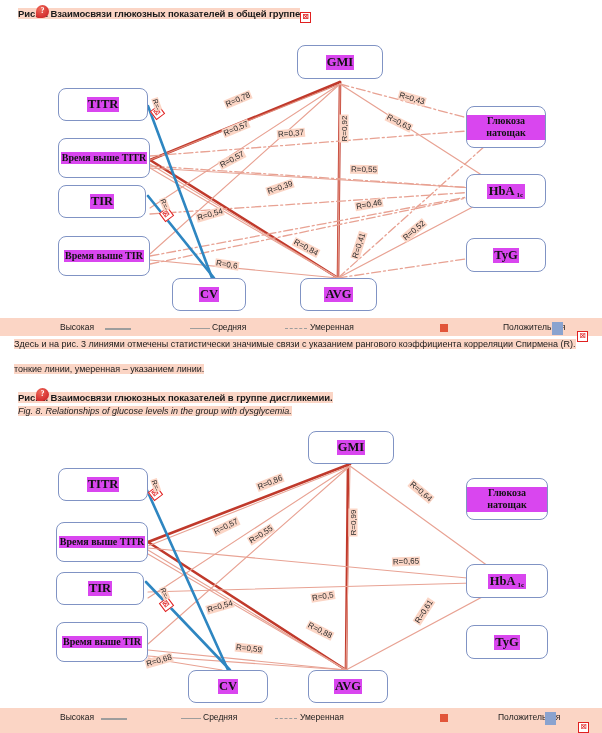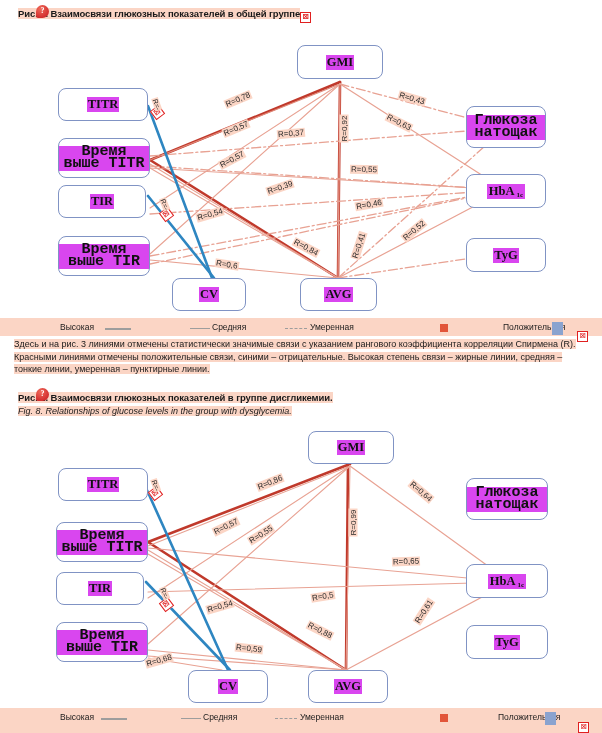--- a/index.html
+++ b/index.html
@@ -77,21 +77,21 @@
     display:flex;align-items:center;justify-content:center;
     text-align:center;
     font-family:"Liberation Serif", serif;
     font-weight:bold;
     color:#111;
     box-sizing:border-box;
     z-index:5;
   }
   .node span{background:#d946ef;padding:0 1px;}
   .node.lat{font-size:12.5px;}
-  .node.cyr{font-family:Liberation Mono, monospace;font-size:15px;line-height:12.5px;}
+  .node.cyr{font-family:Liberation Serif, serif;font-size:10px;line-height:12.5px;}
   .sub{font-size:7px;vertical-align:-2px;}
 
   
   .elabel{
     position:absolute;
     font-size:8px;
     color:#2b2b2b;
     background:#fbd5c5;
     font-family:"Liberation Sans", sans-serif;
     white-space:nowrap;
@@ -236,22 +236,22 @@
     <div class="swatch-dashdot" style="left:285px;width:22px;"></div>
     <div class="item" style="left:310px;">Умеренная</div>
     <div class="swatch-square" style="left:440px;"></div>
     <div class="item" style="left:503px;"><span>Положительная</span></div>
   </div>
   <div style="position:absolute;left:552px;top:322px;width:11px;height:13px;background:#8aa3cf;"></div>
   <div class="cmt-x" style="left:577px;top:331px;">⊠</div>
 
   <div class="para" style="left:14px;top:338px;">
     <span>Здесь и на рис. 3 линиями отмечены статистически значимые связи с указанием рангового коэффициента корреляции Спирмена (R).</span><br>
-    <span>Красными линиями отмечены положительные связи, синими – отрицательные. Высокая степень связи – жирные линии, средняя –</span><br>
-    <span>тонкие линии, умеренная – пунктирные линии.</span>
+    <br>
+    <span>тонкие линии, умеренная – указанием линии.</span>
   </div>
 
   <div class="caption" style="left:18px;top:392px;width:330px;">
     <span class="txt">Рис. 2. Взаимосвязи глюкозных показателей в группе дисгликемии.</span>
   </div>
   <div class="cmt-bubble" style="left:36px;top:388px;">?</div>
   <div class="caption-en" style="left:18px;top:405px;width:340px;">
     <span class="txt">Fig. 8. Relationships of glucose levels in the group with dysglycemia.</span>
   </div>
 

